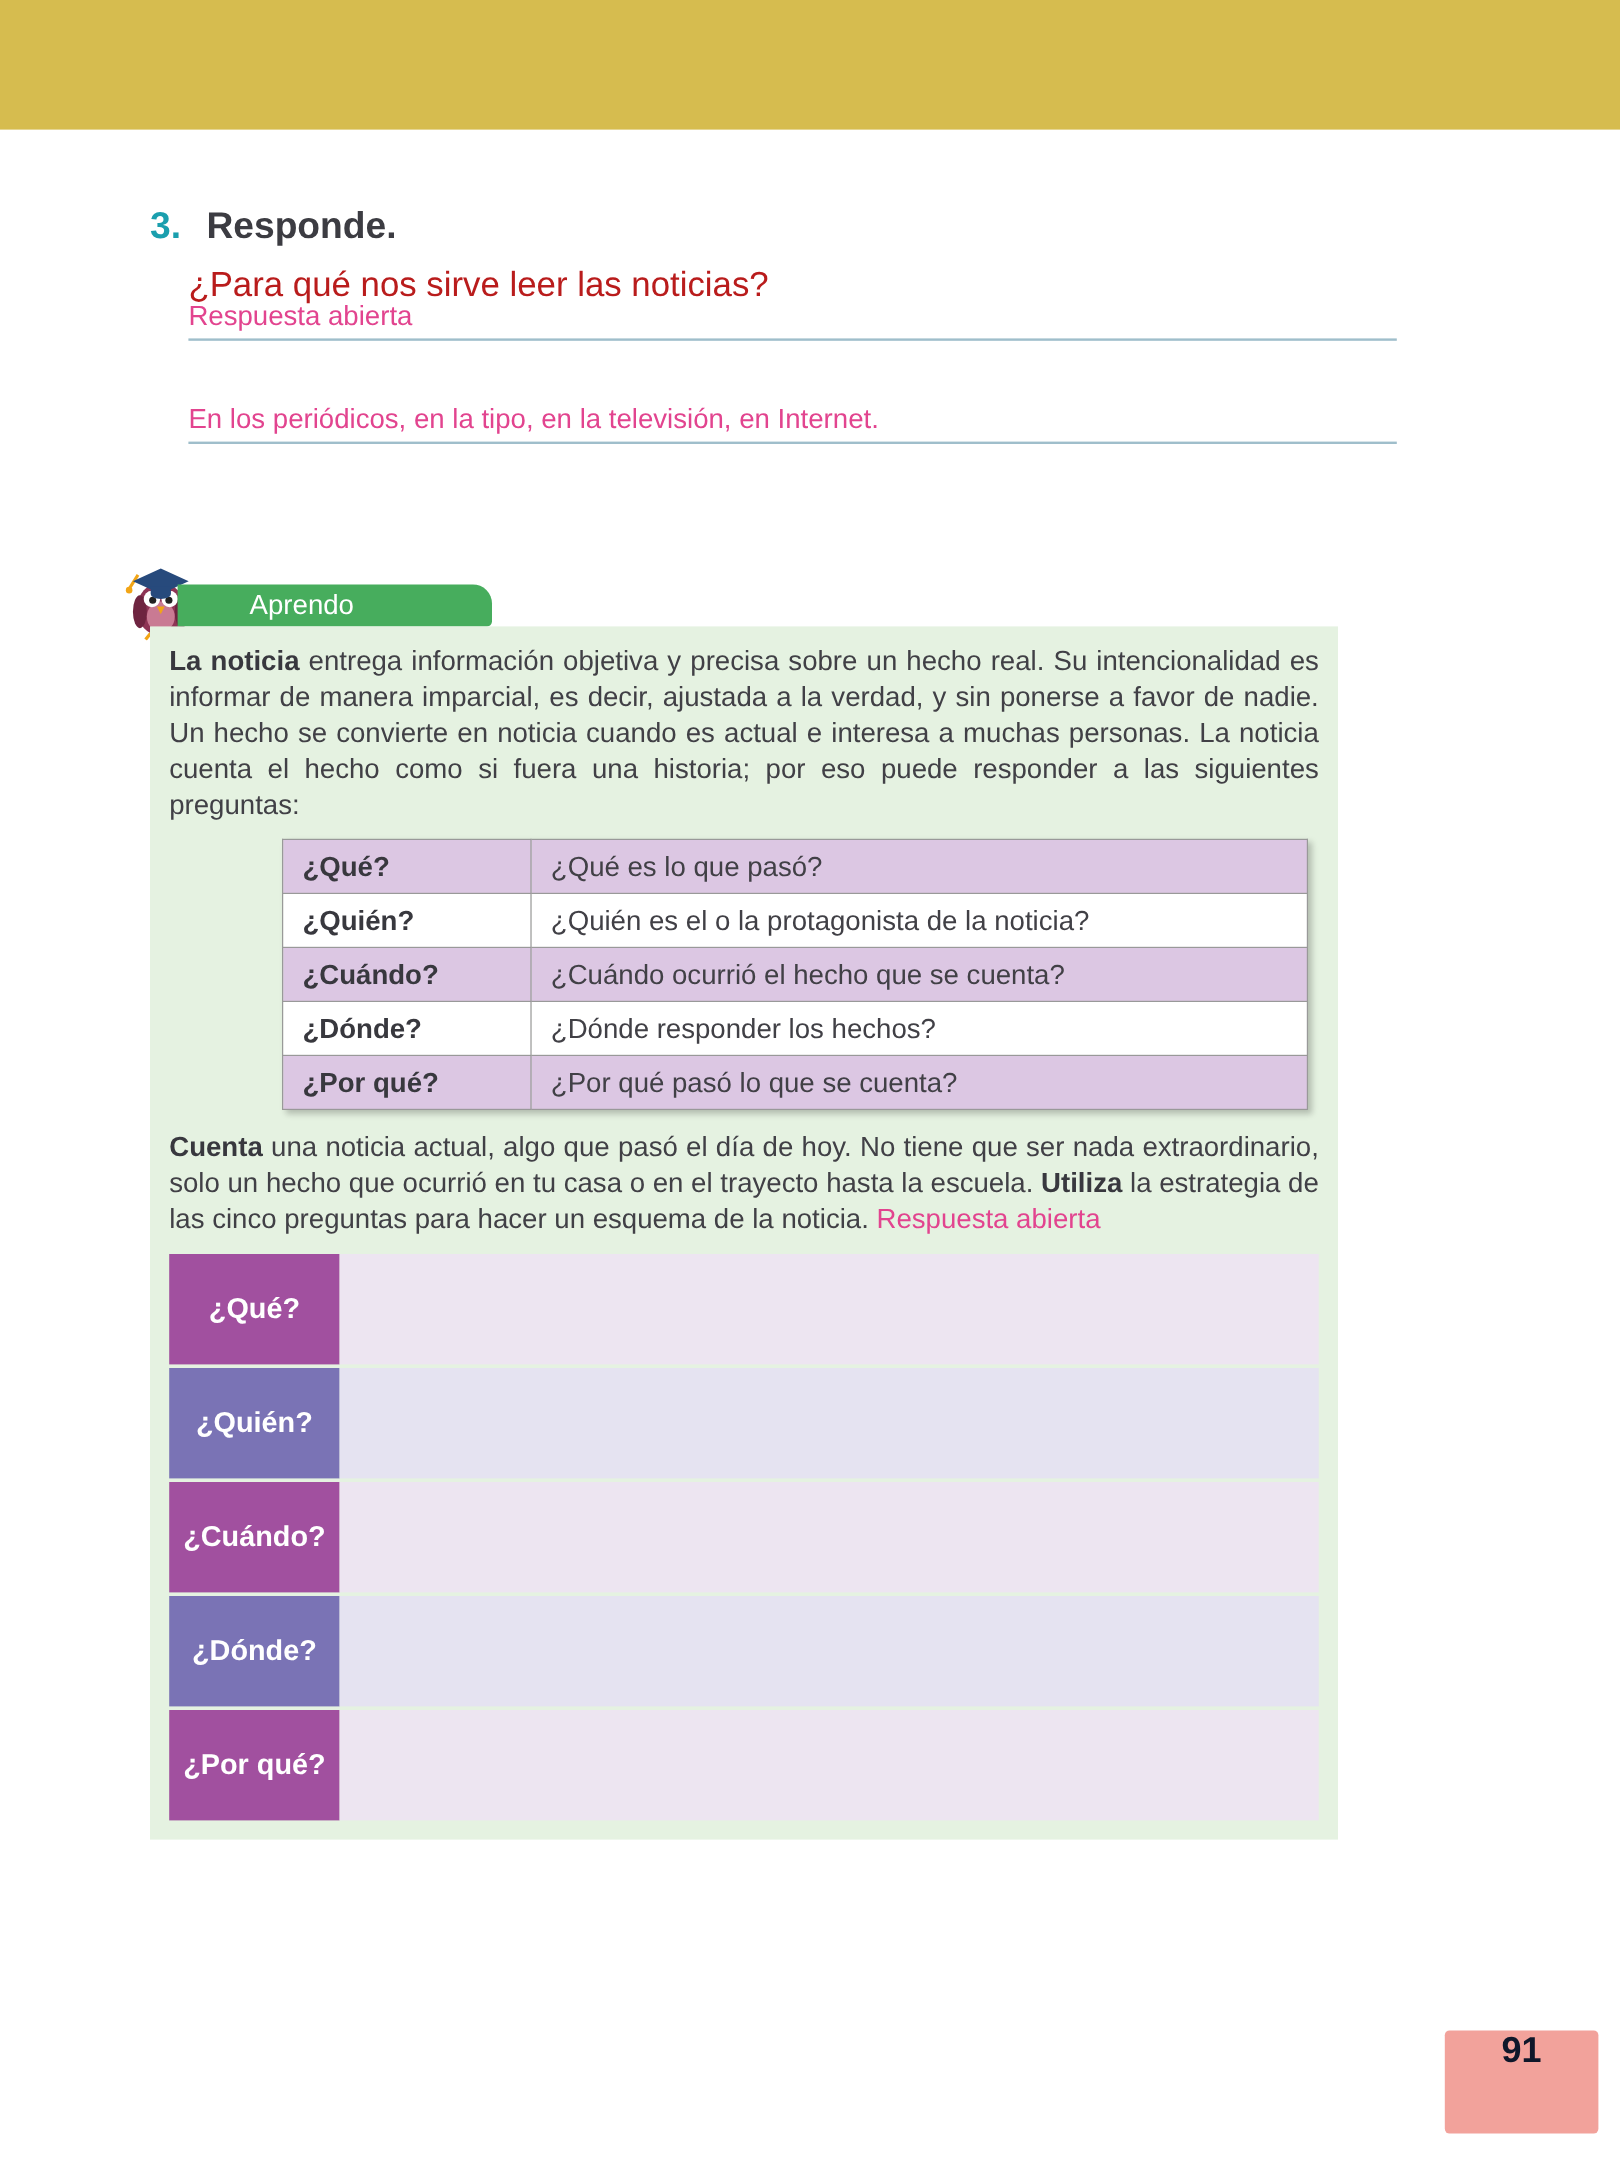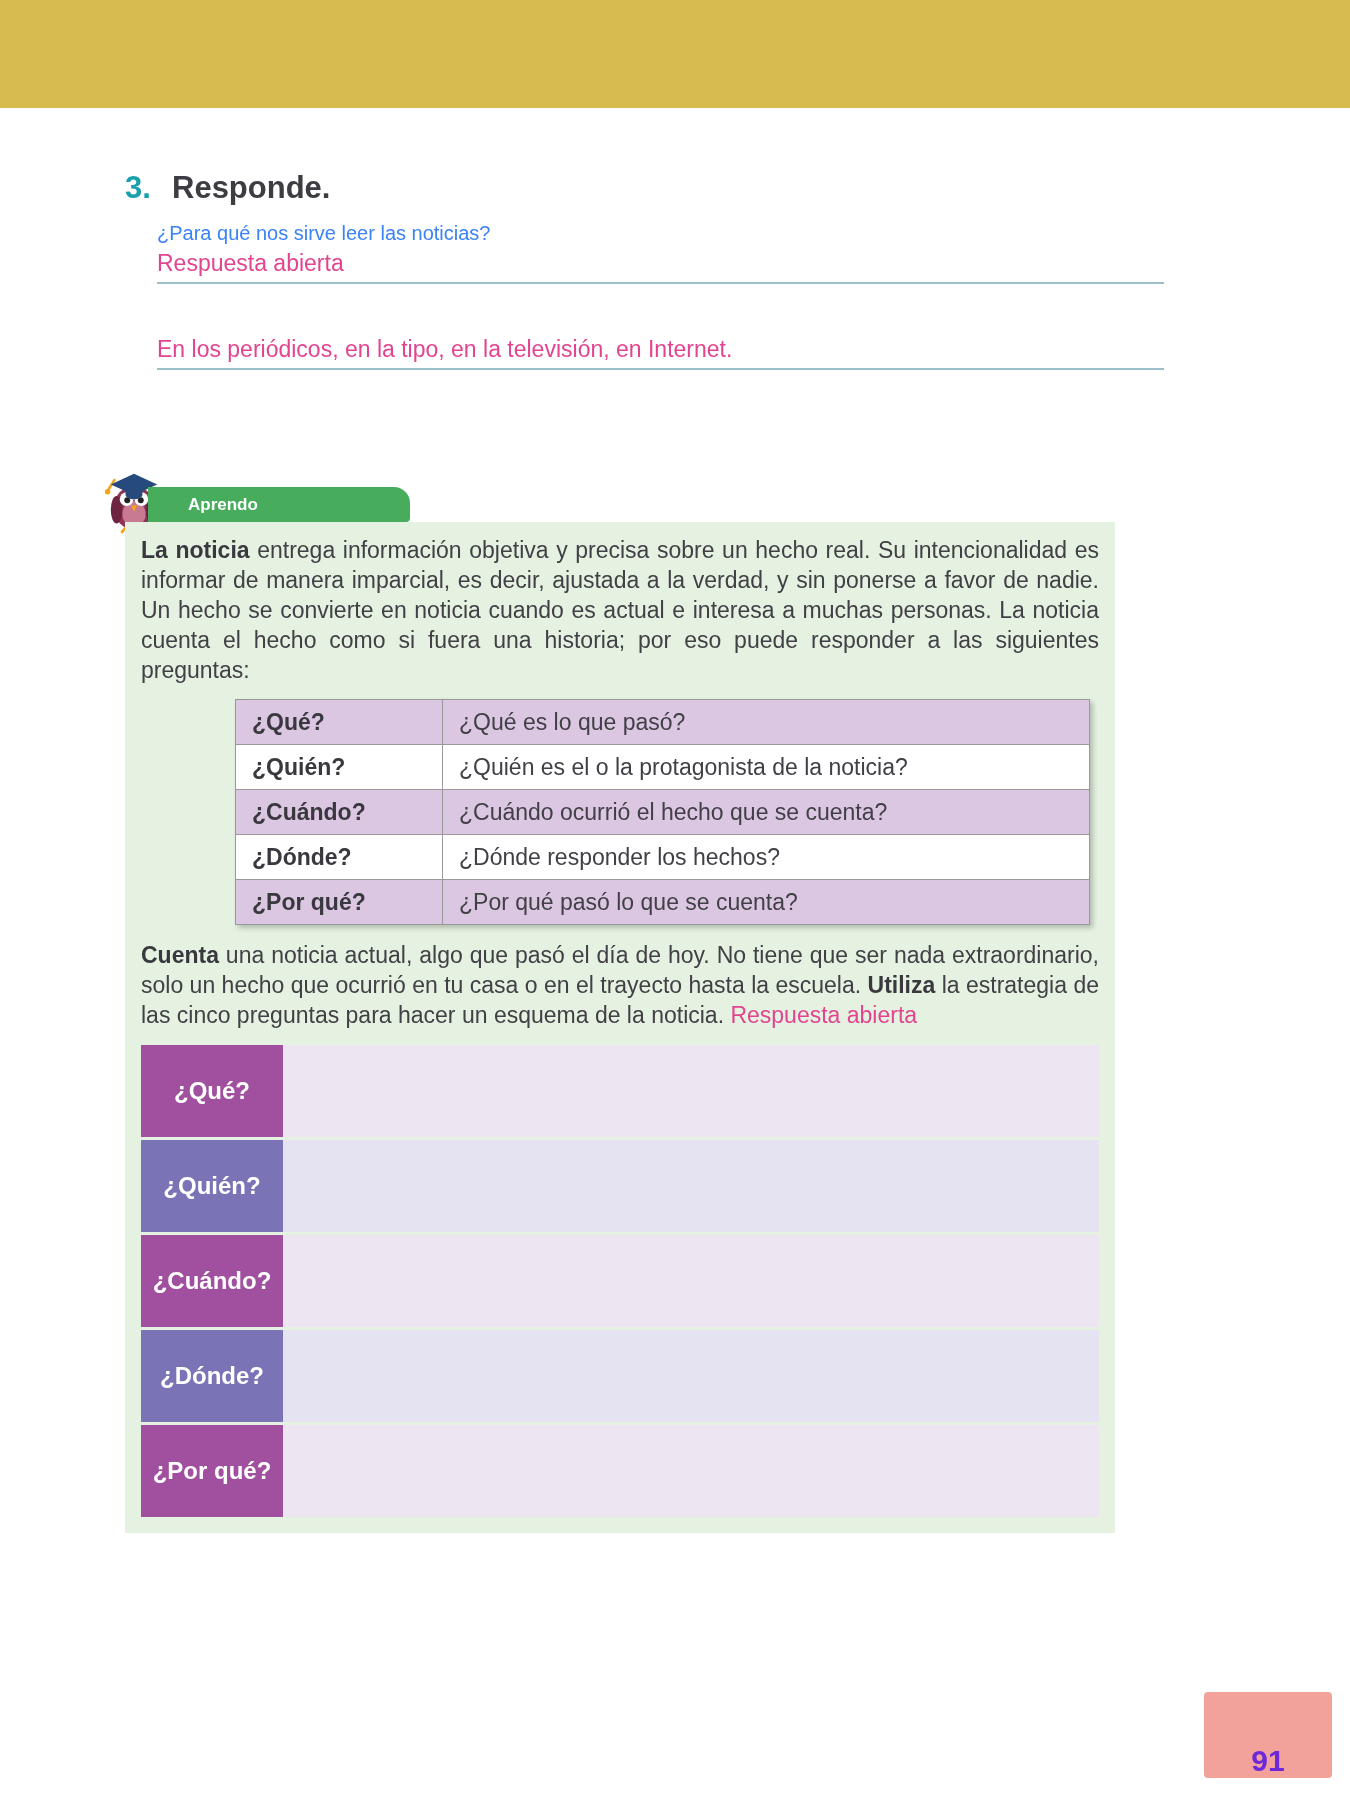--- a/index.html
+++ b/index.html
@@ -19,37 +19,37 @@
     background: #d6bc4f;
   }
 
   
   .ex-header { position: absolute; left: 125px; font-size: 31px; font-weight: bold; color: #3c3c42; }
   .ex-header .num { color: #1a9fae; display: inline-block; width: 47px; }
   .ex-header .rest { font-weight: normal; }
 
   .question {
     position: absolute; left: 157px;
-    font-size: 20px; color: #3b82f6; text-align: center;
+    font-size: 29px; color: #b91c1c; text-align: center;
   }
   .answer-line {
     position: absolute; left: 157px; width: 1007px;
     font-size: 23px; color: #e2448f;
     border-bottom: 2px solid #9fbecb;
     padding-bottom: 5px;
   }
 
   
   .aprendo-tab {
     position: absolute; top: 487px; left: 148px;
     width: 262px; height: 35px;
     background: #47ad5d;
     border-radius: 0 16px 4px 0;
-    color: #ffffff; font-weight: bold; font-size: 17px;
-    line-height: 35px; padding-left: 40px;
+    color: #ffffff; font-weight: normal; font-size: 23px;
+    line-height: 35px; padding-left: 60px;
     box-sizing: border-box;
   }
   .owl {
     position: absolute; top: 458px; left: 100px;
     width: 68px; height: 76px;
   }
   .panel {
     position: absolute; top: 522px; left: 125px;
     width: 990px;
     background: #e5f2e1;
@@ -92,22 +92,22 @@
   .schema-row.odd .schema-label { background: #a1509f; }
   .schema-row.even .schema-label { background: #7a73b5; }
   .schema-row.odd .schema-cell { background: #ede5f1; }
   .schema-row.even .schema-cell { background: #e5e3f1; }
 
   .page-num {
     position: absolute; top: 1692px; right: 18px;
     width: 128px; height: 86px;
     background: #f2a29b;
     border-radius: 4px;
-    display: flex; align-items: flex-end; justify-content: center;
-    font-size: 30px; font-weight: bold; color: #6d28d9;
+    display: flex; align-items: flex-start; justify-content: center;
+    font-size: 30px; font-weight: bold; color: #0f172a;
   }
 </style>
 </head>
 <body>
 
 <div class="page">
 
   <div class="top-band"></div>
 
   <div class="ex-header" style="top:170px">

